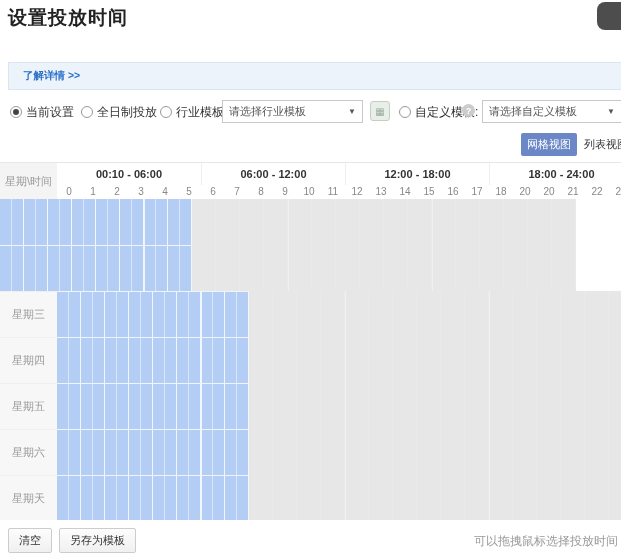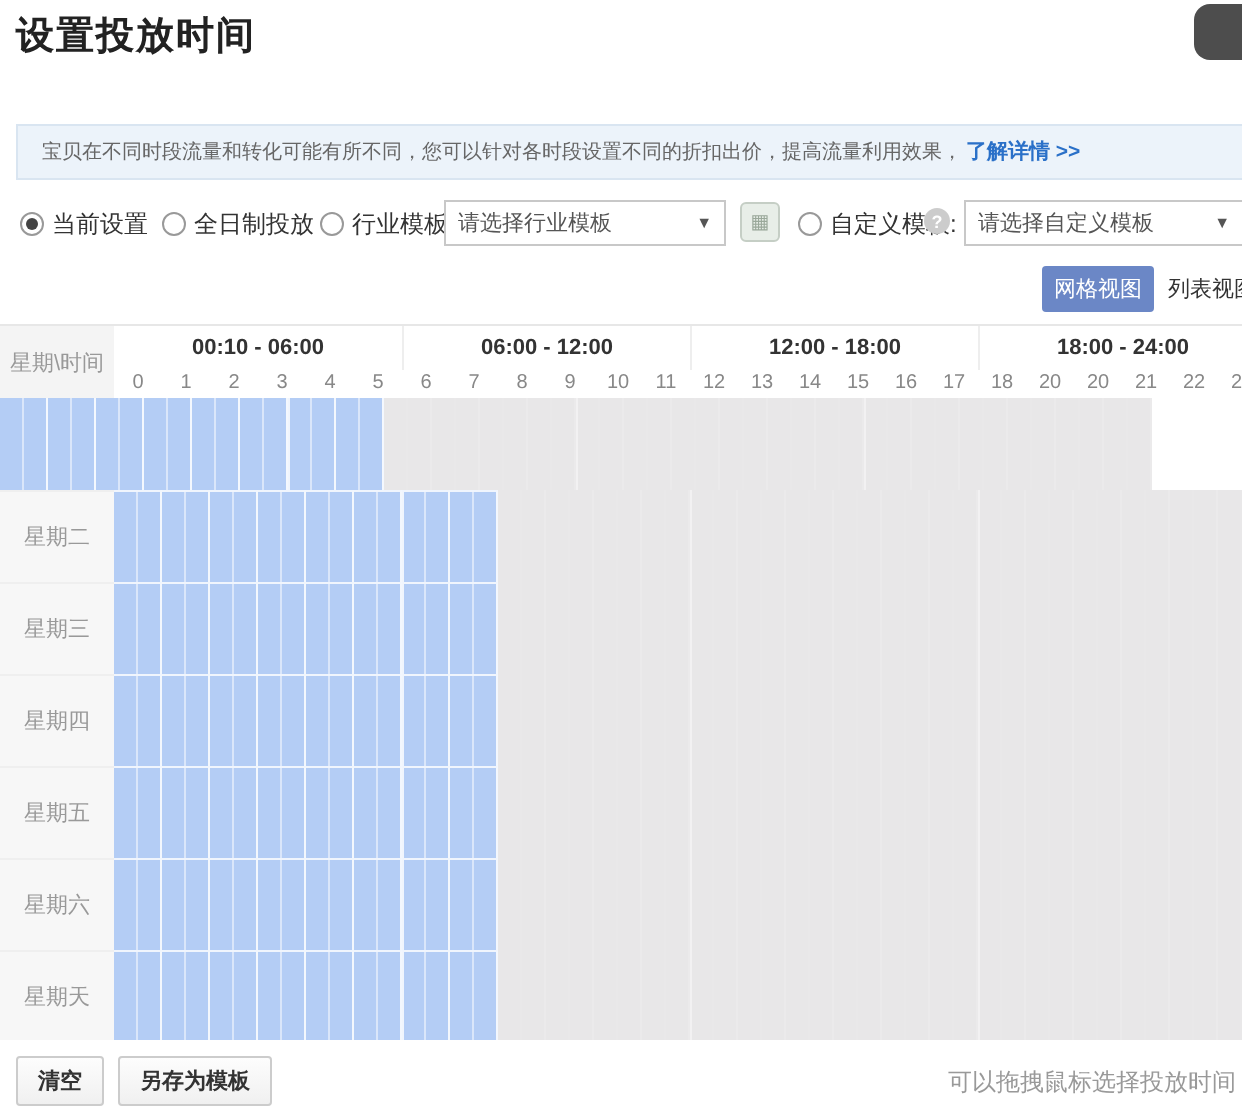--- a/index.html
+++ b/index.html
@@ -53,34 +53,33 @@
   .hour-cell{width:24px;height:46px;box-sizing:border-box;display:flex;flex:none;cursor:pointer;}
   .hour-cell .half{width:12px;height:100%;box-sizing:border-box;}
   .hour-cell.sel{background:var(--sel-bg);border-right:1px solid rgba(255,255,255,.85);}
   .hour-cell.sel .half{border-right:1px solid rgba(255,255,255,.5);}
   .day-row + .day-row .hour-cell.sel{border-top:1px solid rgba(255,255,255,.8);}
   .hour-cell.unsel{background:var(--unsel-bg);border-right:1px solid rgba(255,255,255,.14);}
   .hour-cell.unsel .half{border-right:1px solid rgba(255,255,255,.08);}
   .hour-cell.blockline{border-left:1px solid rgba(255,255,255,.8);}
   .hour-cell.unsel.blockline{border-left:1px solid rgba(255,255,255,.45);}
   
-  .f-btn{position:absolute;top:528px;font-size:11px;color:#333;font-weight:bold;background:linear-gradient(#fdfdfd,#f0f0f0);
+  .f-btn{position:absolute;top:528px;font-size:11px;color:#333;font-weight:normal;background:linear-gradient(#fdfdfd,#f0f0f0);
     border:1px solid #ccc;border-radius:2px;padding:4px 10px;cursor:pointer;white-space:nowrap;}
   .f-clear{left:8px;}
   .f-save{left:59px;}
   .f-hint{position:absolute;top:533px;left:474px;font-size:12px;color:#999;white-space:nowrap;}
 </style>
 </head>
 <body style="--sel-bg: #b4cdf5; --unsel-bg: #e8e7e8;">
 
 <div class="page-title">设置投放时间</div>
 <div class="top-right-btn"></div>
 
 <div class="notice">
-  <span>宝贝在不同时段流量和转化可能有所不同，您可以针对各时段设置不同的折扣出价，提高流量利用效果，</span>
   <a href="#">了解详情 &gt;&gt;</a>
 </div>
 
 <div class="opt" style="left:10px">
   <span class="radio checked">
       <span class="dot"></span>
     </span>
   <span>当前设置</span>
 </div>
 <div class="opt" style="left:81px">
@@ -241,21 +240,20 @@
           <div class="hour-cell unsel">
             <div class="half"></div>
             <div class="half" style="border-right: none;"></div>
           </div>
           <div class="hour-cell unsel">
             <div class="half"></div>
             <div class="half" style="border-right: none;"></div>
           </div>
         </div>
         <div class="day-row">
-          <div class="day-label">星期二</div>
           <div class="hour-cell sel">
             <div class="half"></div>
             <div class="half" style="border-right: none;"></div>
           </div>
           <div class="hour-cell sel">
             <div class="half"></div>
             <div class="half" style="border-right: none;"></div>
           </div>
           <div class="hour-cell sel">
             <div class="half"></div>

